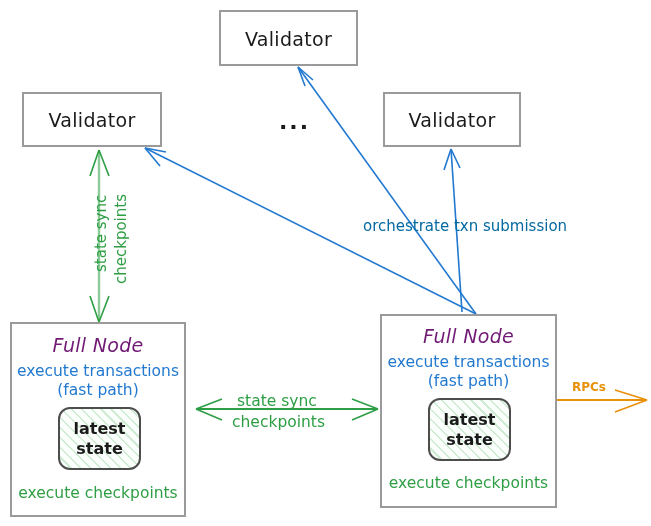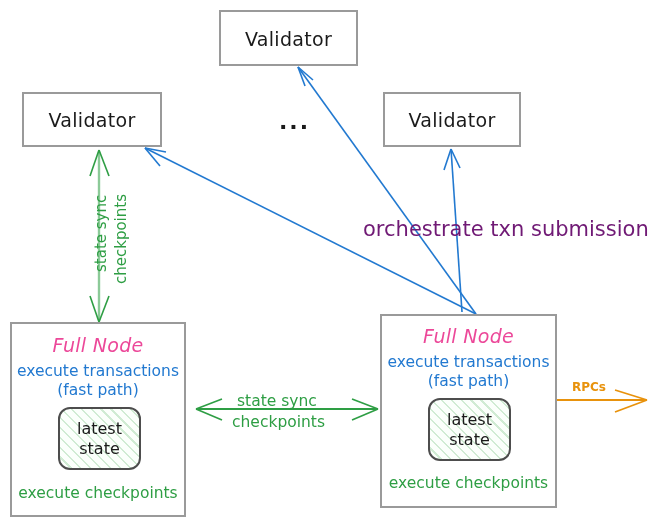--- a/index.html
+++ b/index.html
@@ -29,21 +29,21 @@
     color: #1a1a1a;
     font-size: 19px;
     font-family: "DejaVu Sans", sans-serif;
     letter-spacing: 0.3px;
   }
   .fullnode-title {
     position: absolute;
     left: 0;
     right: 0;
     text-align: center;
-    color: #ec4899;
+    color: #701a75;
     font-size: 19px;
     font-style: italic;
     letter-spacing: 0.3px;
   }
   .blue-line {
     position: absolute;
     left: 0;
     right: 0;
     text-align: center;
     color: #2279d0;
@@ -68,38 +68,39 @@
       45deg,
       rgba(110, 190, 120, 0.30) 0px,
       rgba(110, 190, 120, 0.30) 1.5px,
       rgba(255,255,255,0) 1.5px,
       rgba(255,255,255,0) 7px
     );
     display: flex;
     flex-direction: column;
     align-items: center;
     justify-content: center;
+    font-weight: bold;
   }
   .inner-state span {
     color: #1a1a1a;
     font-size: 16px;
     line-height: 20px;
   }
   .ellipsis {
     position: absolute;
     color: #1a1a1a;
     font-size: 22px;
     font-weight: bold;
     letter-spacing: 2px;
   }
   .free-text {
     position: absolute;
     white-space: nowrap;
   }
-  .txt-blue { color: #701a75; font-size: 21px; }
+  .txt-blue { color: #0369a1; font-size: 15px; }
   .txt-green { color: #2e9e44; font-size: 15.5px; }
   .txt-orange { color: #e8920c; font-size: 12px; font-weight: bold; }
   .vert-text {
     position: absolute;
     white-space: nowrap;
     color: #2e9e44;
     font-size: 15px;
     transform-origin: 0 0;
     transform: rotate(-90deg);
   }

